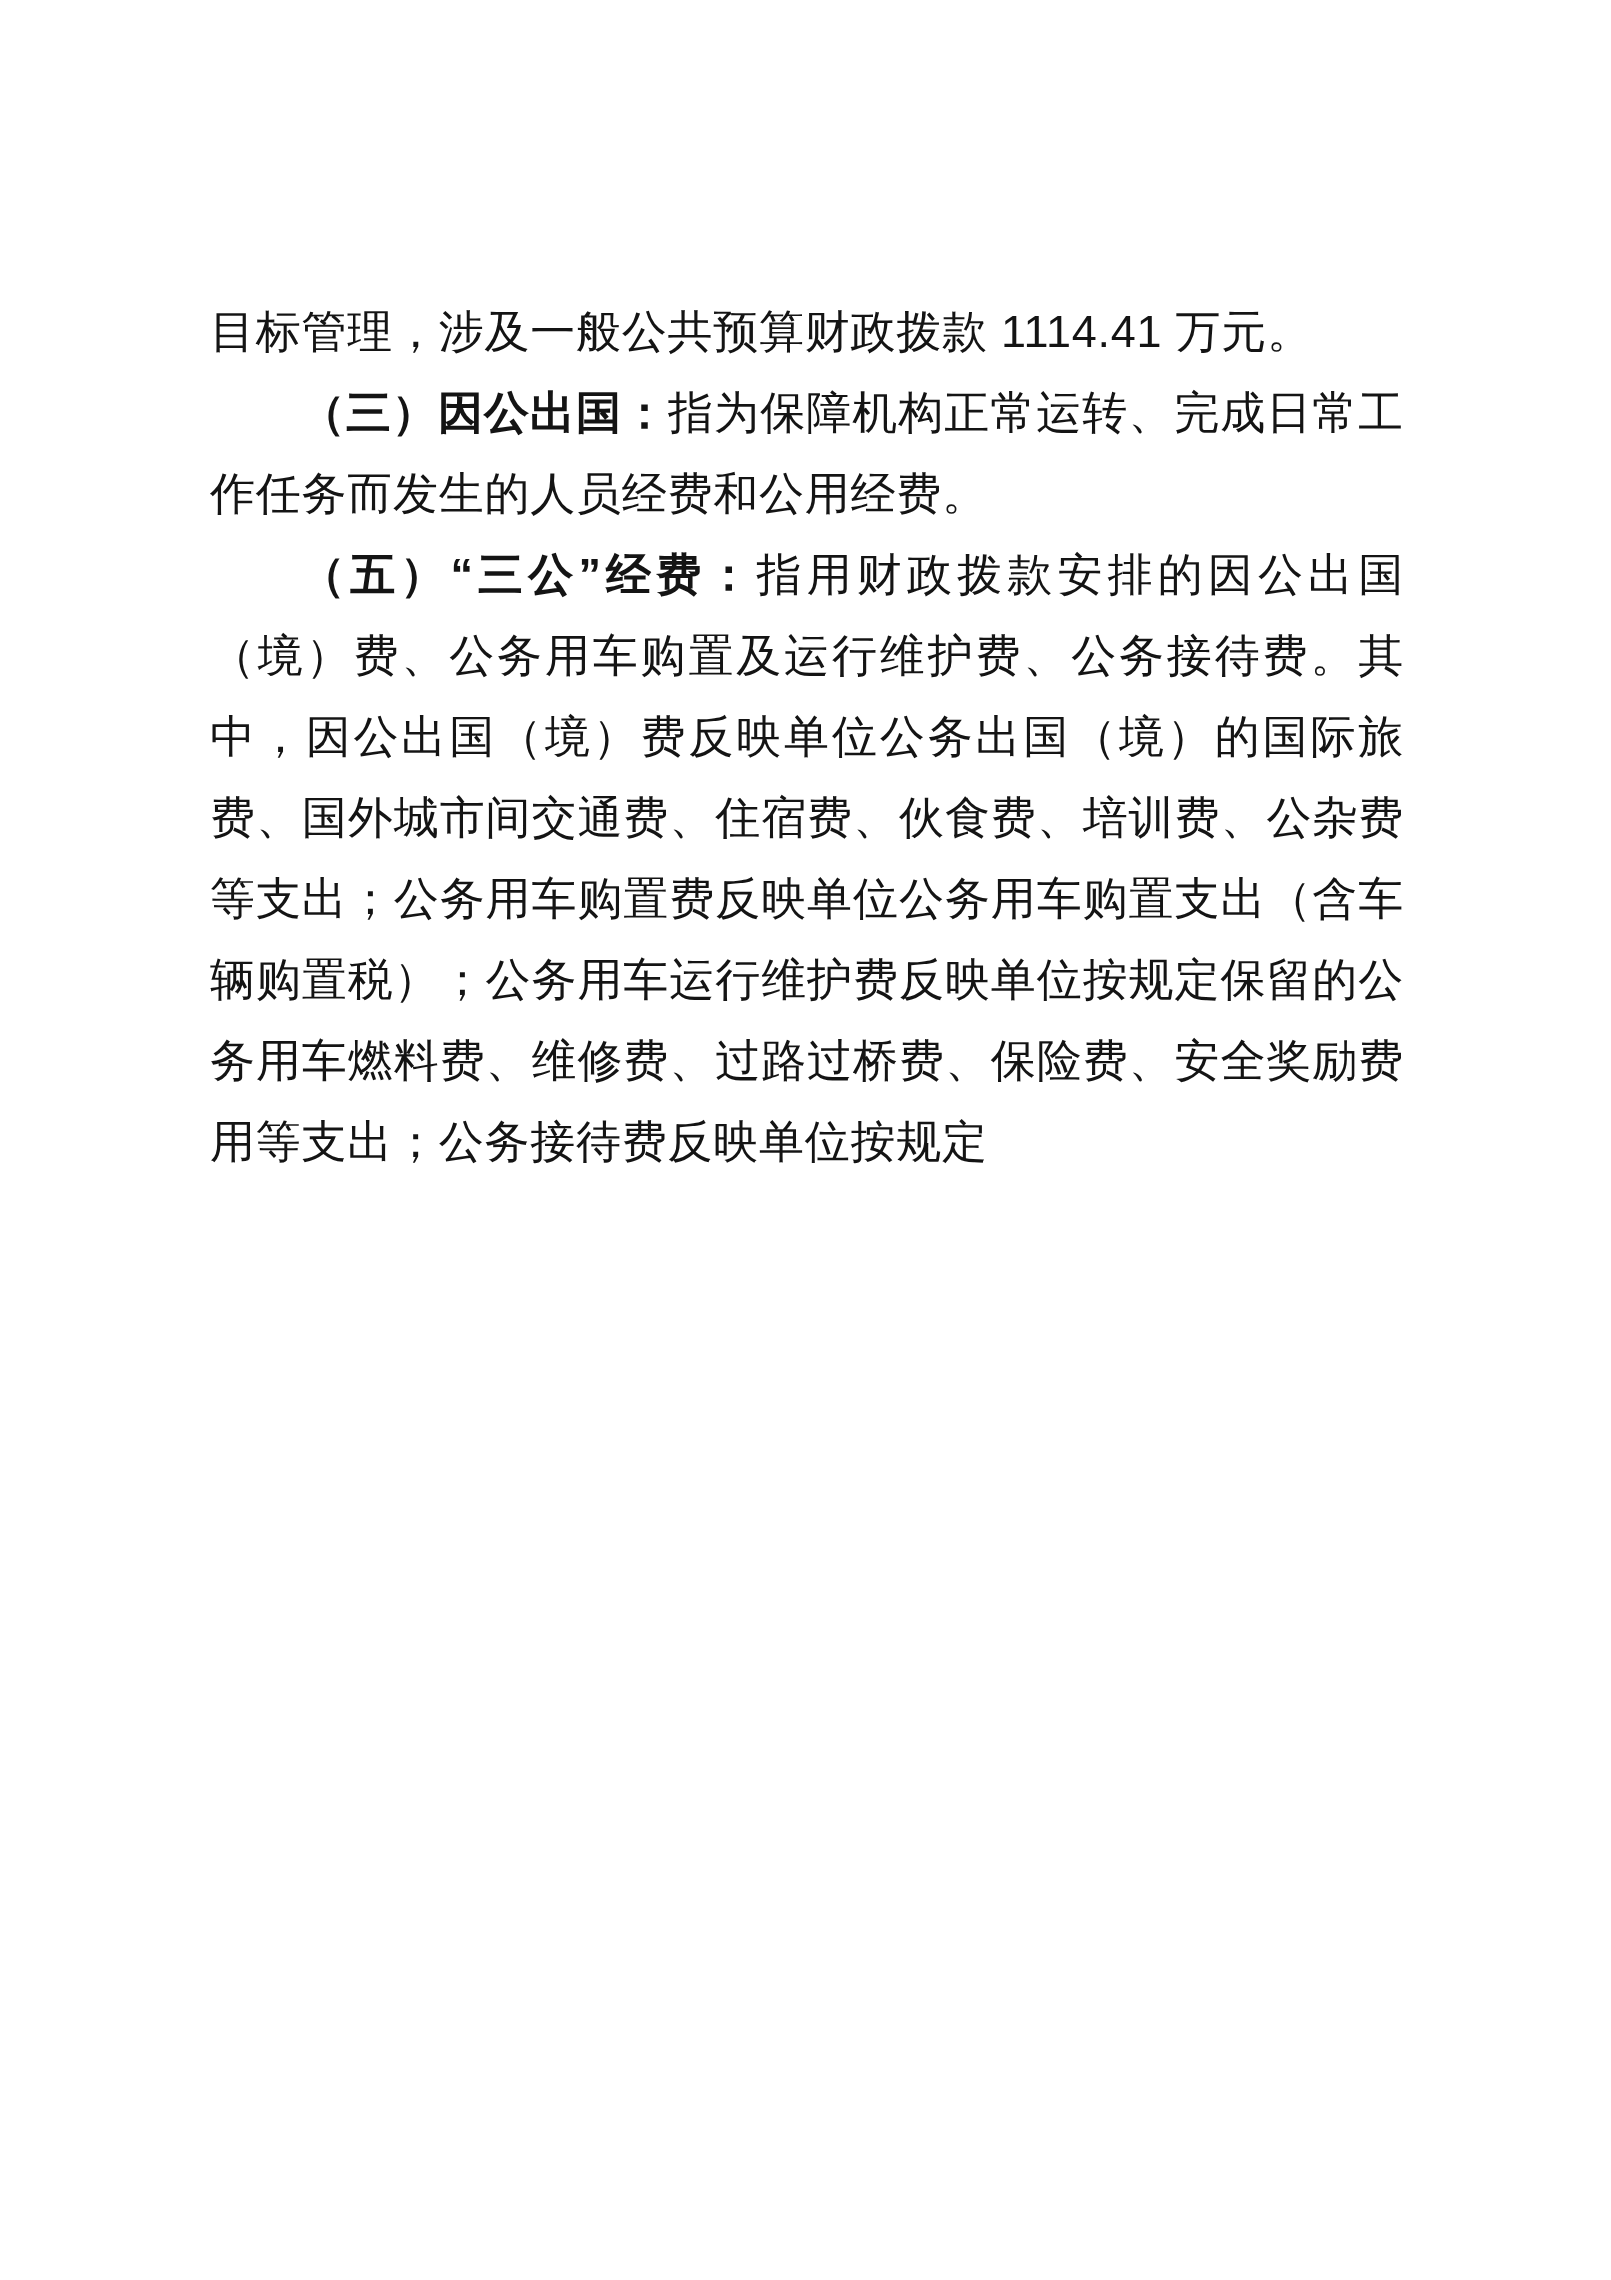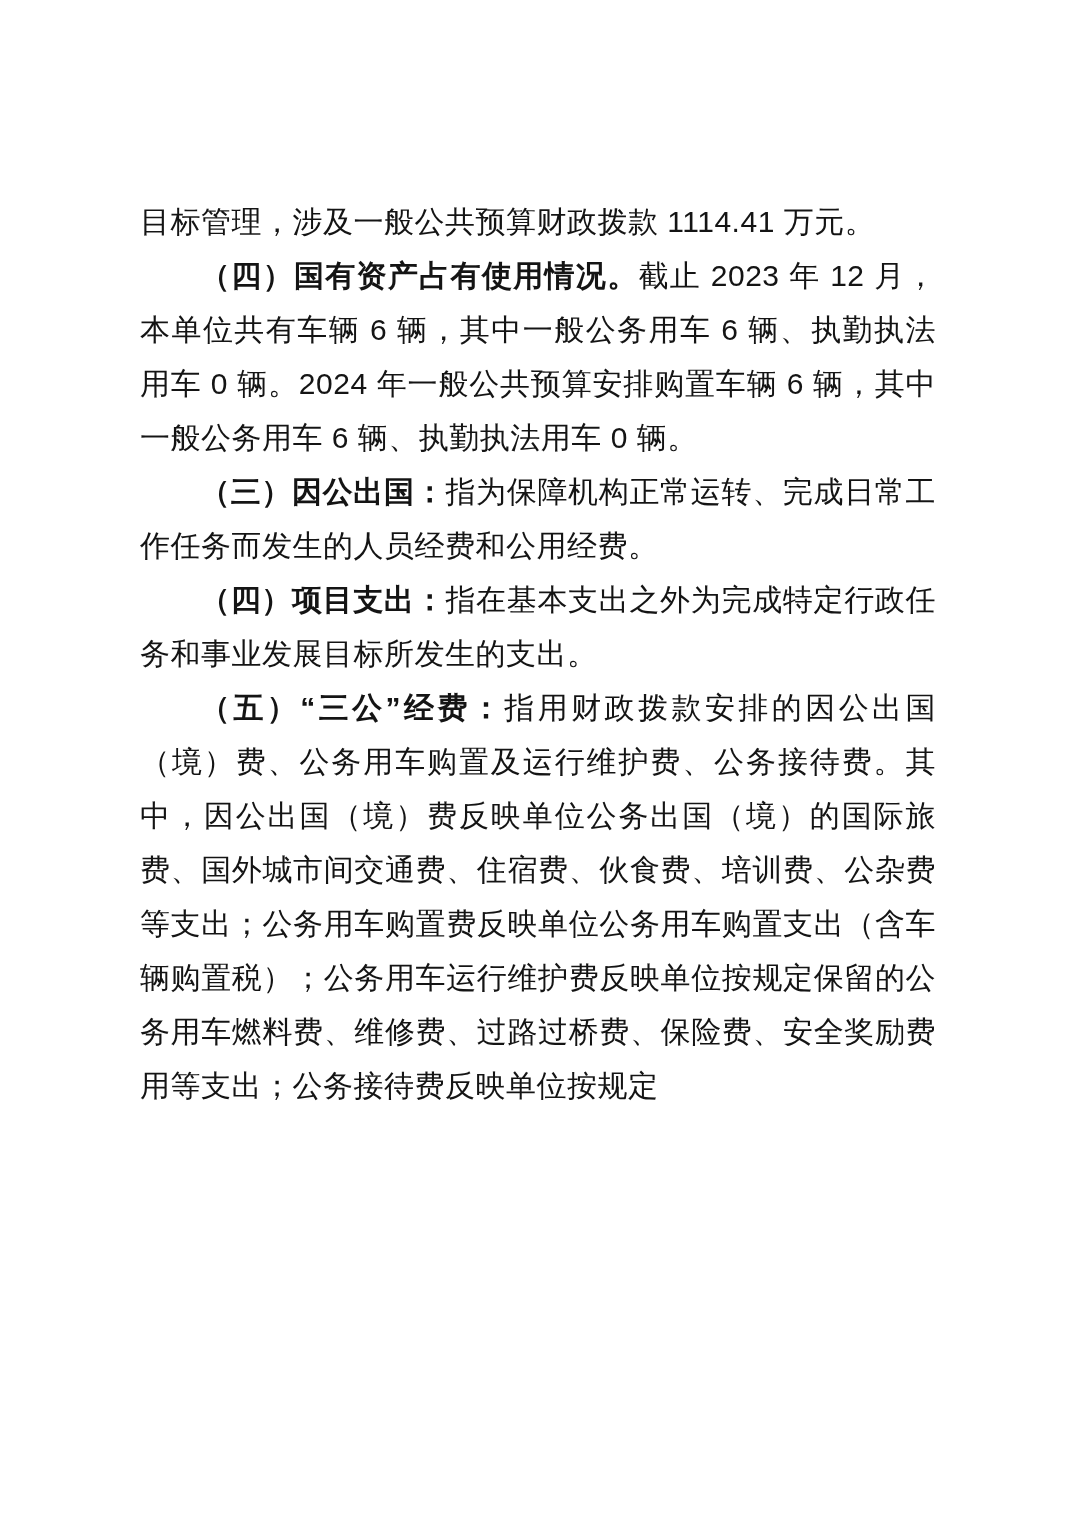--- a/index.html
+++ b/index.html
@@ -51,28 +51,26 @@
 </style>
 </head>
 <body>
 
 <div class="page">
 
   <main class="doc-body">
 
     <p class="para no-indent"><span>目标管理，涉及一般公共预算财政拨款 1114.41 万元。</span></p>
 
-    <p class="para"><span class="lead">（四）国有资产占有使用情况。</span><span>截止 2023 年 12 月，本单位共有车辆 6 辆，其中一般公务用车 6 辆、执勤执法用车 0 辆。2024 年一般公共预算安排购置车辆 6 辆，其中一般公务用车 6 辆、执勤执法用车 0 辆。</span></p>
 
 
 
 
     <p class="para"><span class="lead">（三）因公出国：</span><span>指为保障机构正常运转、完成日常工作任务而发生的人员经费和公用经费。</span></p>
 
-    <p class="para"><span class="lead">（四）项目支出：</span><span>指在基本支出之外为完成特定行政任务和事业发展目标所发生的支出。</span></p>
 
     <p class="para"><span class="lead">（五）“三公”经费：</span><span>指用财政拨款安排的因公出国（境）费、公务用车购置及运行维护费、公务接待费。其中，因公出国（境）费反映单位公务出国（境）的国际旅费、国外城市间交通费、住宿费、伙食费、培训费、公杂费等支出；公务用车购置费反映单位公务用车购置支出（含车辆购置税）；公务用车运行维护费反映单位按规定保留的公务用车燃料费、维修费、过路过桥费、保险费、安全奖励费用等支出；公务接待费反映单位按规定</span></p>
 
   </main>
 
   <footer class="page-footer"><span>— 4 —</span></footer>
 
 </div>
 
 </body></html>

